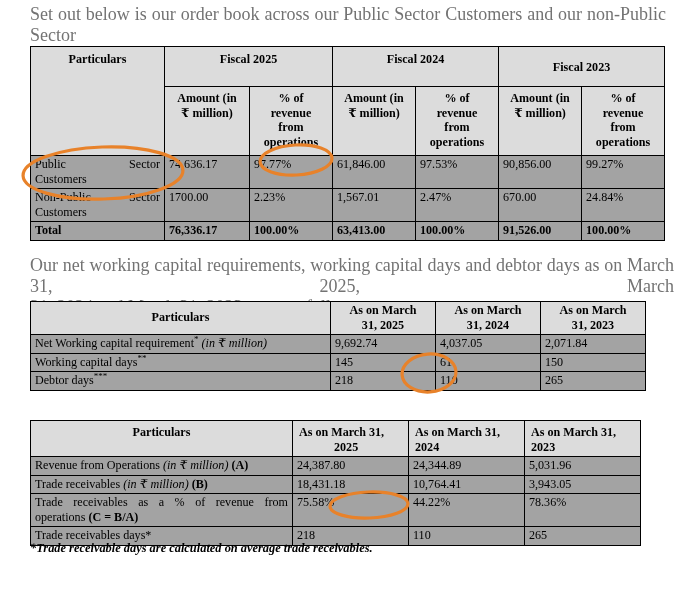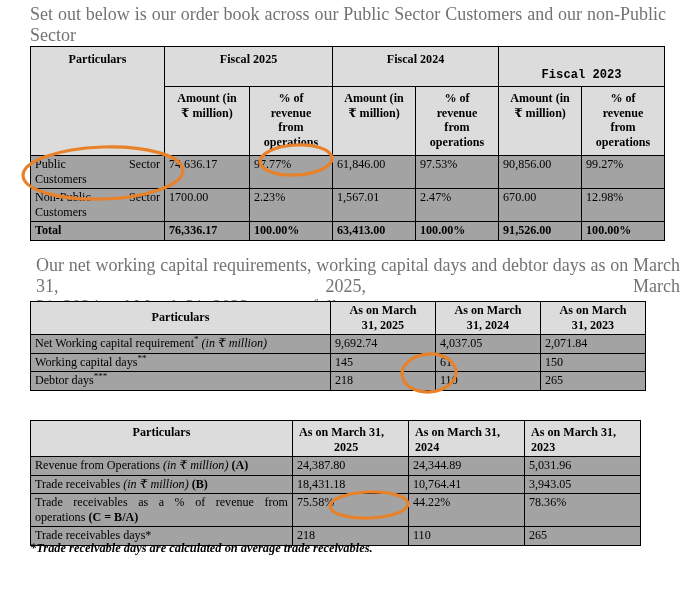--- a/index.html
+++ b/index.html
@@ -119,21 +119,21 @@
       <col style="width:83px">
       <col style="width:83px">
       <col style="width:83px">
       <col style="width:83px">
     </colgroup>
     <thead>
       <tr>
         <th rowspan="2" class="left-head" style="text-align:center; vertical-align:top; padding-top:5px;">Particulars</th>
         <th colspan="2" style="vertical-align:top; padding-top:5px; height:32px;">Fiscal 2025</th>
         <th colspan="2" style="vertical-align:top; padding-top:5px;">Fiscal 2024</th>
-        <th colspan="2" style="vertical-align:top; padding-top:21px;font-family:Liberation Mono, monospace;">Fiscal 2023</th>
+        <th colspan="2" style="vertical-align:top; padding-top:13px;">Fiscal 2023</th>
       </tr>
       <tr>
         <th style="height:62px; vertical-align:top; padding-top:4px;">
           <span style="display:block;">Amount (in</span>
           <span style="display:block;">₹ million)</span>
         </th>
         <th style="vertical-align:top; padding-top:4px;">
           <span style="display:block;">% of</span>
           <span style="display:block;">revenue</span>
           <span style="display:block;">from</span>
@@ -183,35 +183,35 @@
             <span>Non-Public</span>
             <span>Sector</span>
           </span>
           <span style="display:block;">Customers</span>
         </td>
         <td class="num">1700.00</td>
         <td class="num">2.23%</td>
         <td class="num">1,567.01</td>
         <td class="num">2.47%</td>
         <td class="num">670.00</td>
-        <td class="num">12.98%</td>
+        <td class="num">24.84%</td>
       </tr>
       <tr class="total">
         <td class="lbl">Total</td>
         <td class="num">76,336.17</td>
         <td class="num">100.00%</td>
         <td class="num">63,413.00</td>
         <td class="num">100.00%</td>
         <td class="num">91,526.00</td>
         <td class="num">100.00%</td>
       </tr>
     </tbody>
   </table>
 
-  <div class="para" style="left:36px; top:255px; width:644px;font-family:Liberation Serif, serif;">
+  <div class="para" style="left:30px; top:255px; width:644px;font-family:Liberation Serif, serif;">
     <span style="display:block; text-align:justify; text-align-last:justify;">Our net working capital requirements, working capital days and debtor days as on March 31, 2025, March</span>
     <span class="lastline">31, 2024 and March 31, 2023 were as follows:</span>
   </div>
 
   <table class="doc" style="left:30px; top:301px; width:615px;">
     <colgroup>
       <col style="width:300px">
       <col style="width:105px">
       <col style="width:105px">
       <col style="width:105px">

